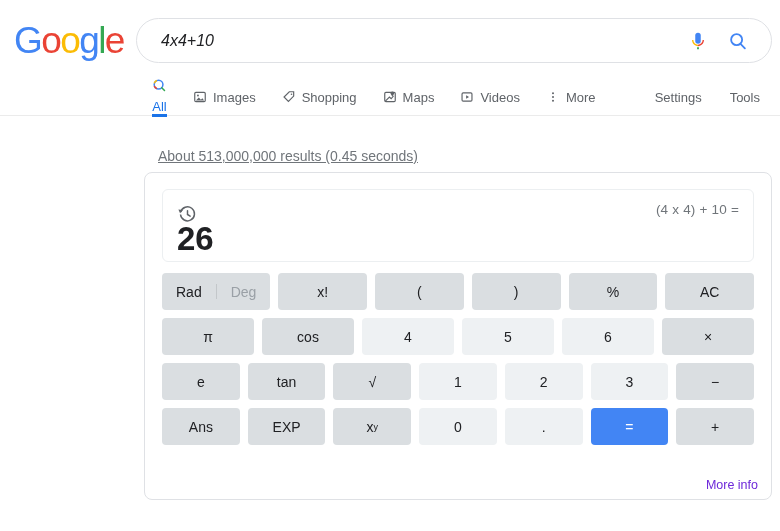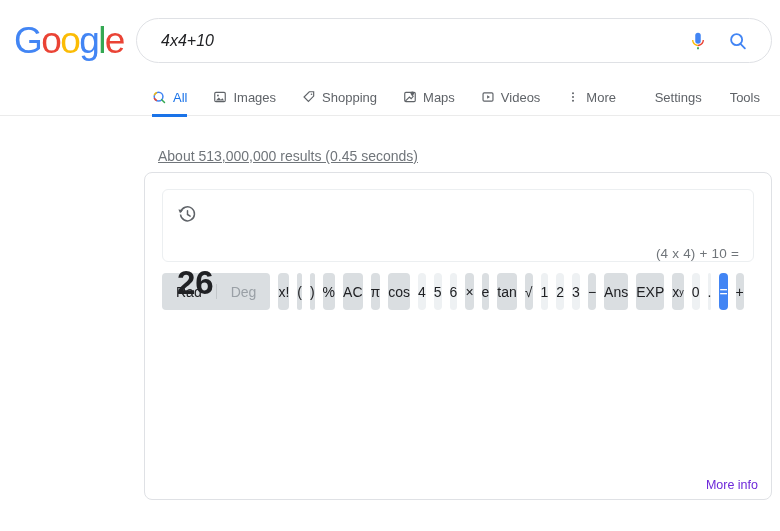--- a/index.html
+++ b/index.html
@@ -43,21 +43,21 @@
   .navwrap { position: relative; height: 38px; border-bottom: 1px solid #ebebeb; }
   .navtabs {
     position: absolute; left: 152px; top: 0;
     display: flex; align-items: center; height: 38px; gap: 26px;
   }
   .tab {
     display: flex; align-items: center; gap: 6px;
     font-size: 13px; color: #5f6368; height: 38px;
     cursor: pointer; position: relative; white-space: nowrap;
   }
-  .tab.active { color: #1a73e8; }
+  .tab.active { color: #1a73e8; flex-direction: column; }
   .tab.active::after {
     content: ""; position: absolute; left: 0; right: 0; bottom: -1px;
     height: 3px; background: #1a73e8;
   }
   .tab svg { display: block; }
   .navright {
     position: absolute; right: 20px; top: 0; height: 38px;
     display: flex; align-items: center; gap: 28px;
     font-size: 13px; color: #5f6368; justify-content: flex-end;
   }
@@ -79,28 +79,28 @@
   .calc-display {
     position: relative;
     height: 73px;
     border: 1px solid #eceff1; border-radius: 6px;
     padding: 11px 14px 8px 14px;
     margin-bottom: 11px;
   }
   .hist-icon { position: absolute; left: 14px; top: 14px; cursor: pointer; }
   .expr {
     text-align: right; font-size: 13.5px; color: #70757a;
-    line-height: 18px; letter-spacing: .2px; margin-top: 44px;
+    line-height: 18px; letter-spacing: .2px;
   }
   .result {
     text-align: left; font-size: 33px; color: #202124;
     line-height: 40px; font-weight: 700;
   }
 
-  .keys { display: flex; flex-direction: row; gap: 8px; }
+  .keys { display: flex; flex-direction: column; gap: 8px; }
   .krow { display: flex; gap: 8px; }
   .key {
     flex: 1; height: 37px;
     border-radius: 4px; border: none;
     background: #dadee1; color: #202124;
     font-size: 14px; font-family: "Liberation Sans", sans-serif;
     display: flex; align-items: center; justify-content: center;
     cursor: pointer; user-select: none;
   }
   .key.num { background: #eef1f3; }

